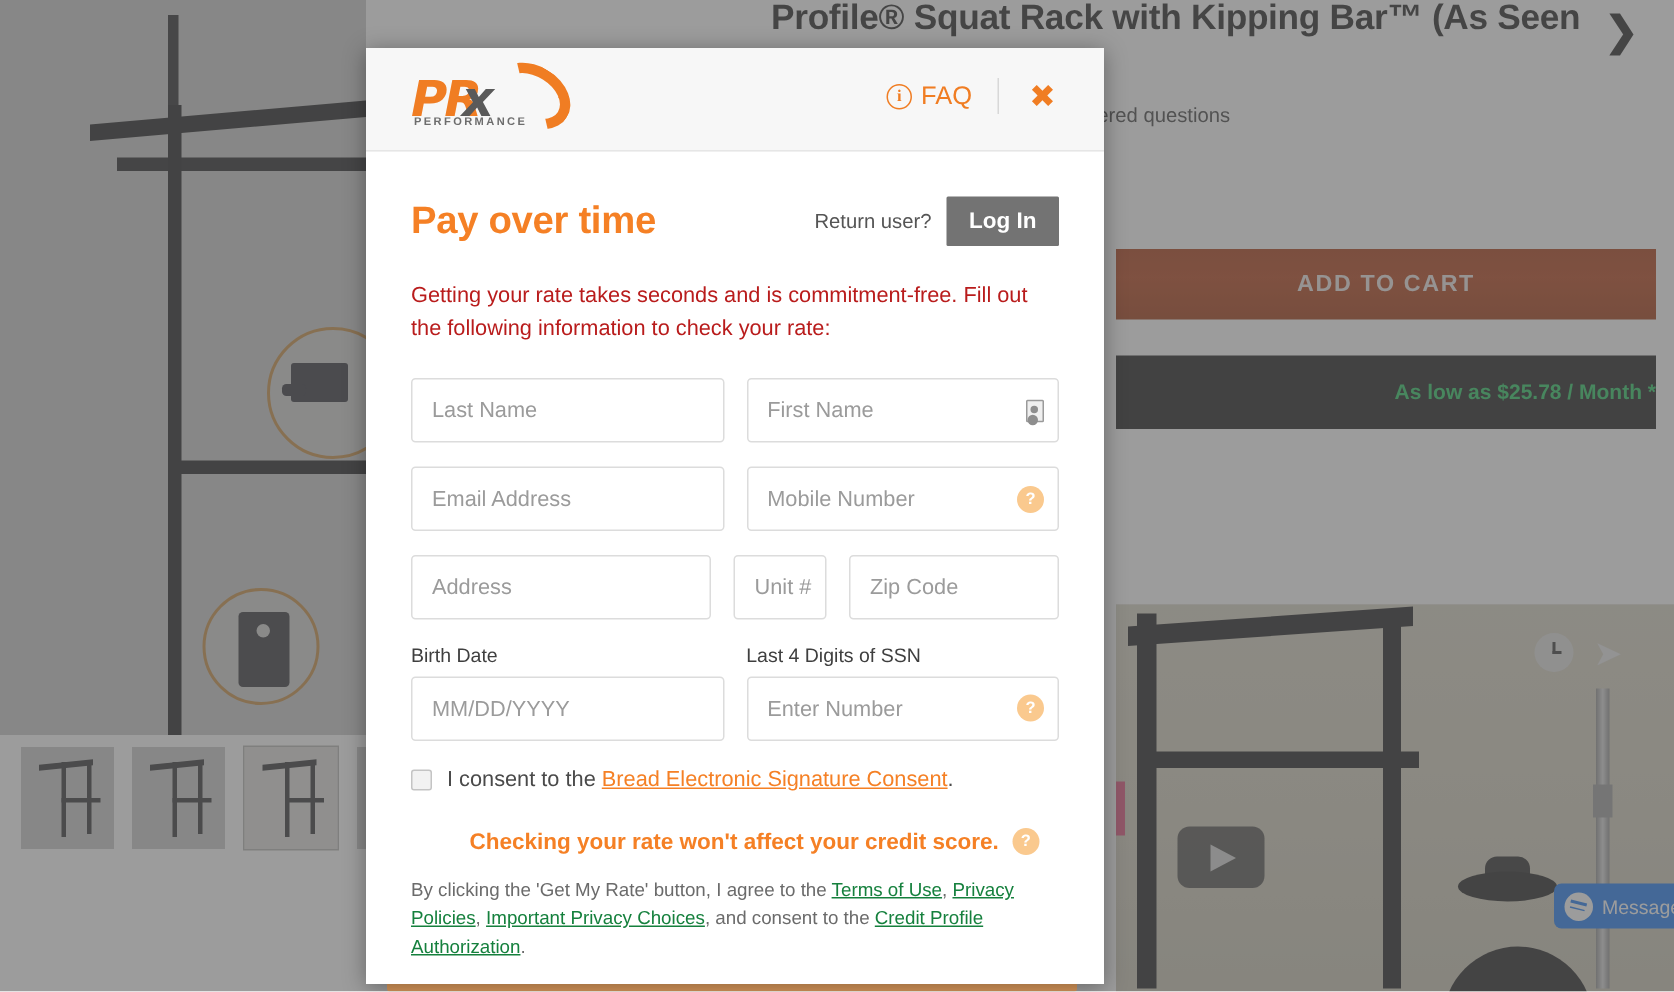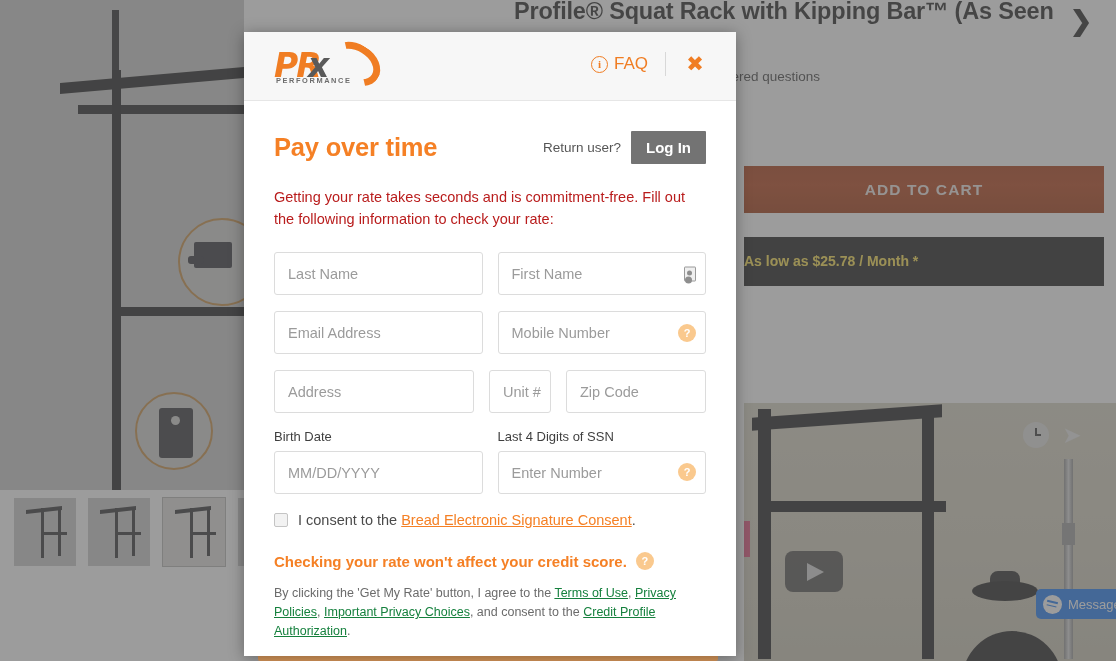--- a/index.html
+++ b/index.html
@@ -61,24 +61,24 @@
     letter-spacing: 1.1px;
     text-align: center;
     line-height: 47px;
     cursor: pointer;
   }
   .aslow-banner {
     position: absolute;
     left: 744px; top: 237px;
     width: 360px; height: 49px;
     background: #141414;
-    color: #fde047;
+    color: #22c55e;
     font-size: 14px;
     font-weight: bold;
-    text-align: left;
+    text-align: right;
     line-height: 49px;
   }
 
   
   .prod-photo {
     position: absolute;
     left: 0; top: 0;
     width: 244px; height: 490px;
     background: #c9c9c7;
     overflow: hidden;
@@ -481,20 +481,21 @@
   .consent-txt { font-size: 14.5px; color: #4a4a4a; }
   .lnk {
     color: #f58025;
     text-decoration: underline;
     cursor: pointer;
   }
   .credit-line {
     display: flex; align-items: center;
     gap: 9px;
     margin-bottom: 14px;
+    margin-left: 39px;
   }
   .credit-txt {
     font-size: 15px;
     font-weight: bold;
     color: #f58025;
   }
   .credit-badge {
     width: 18px; height: 18px;
     border-radius: 50%;
     background: #fac98e;

